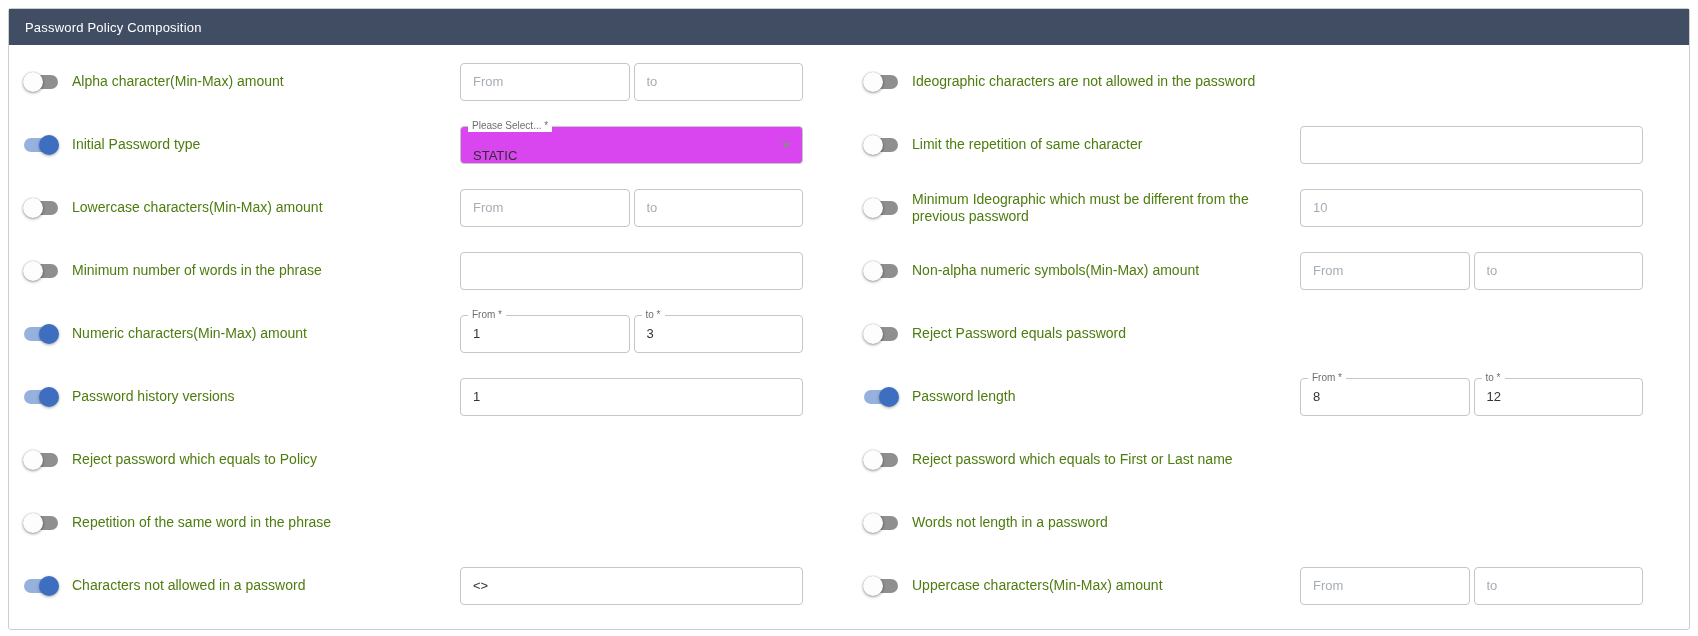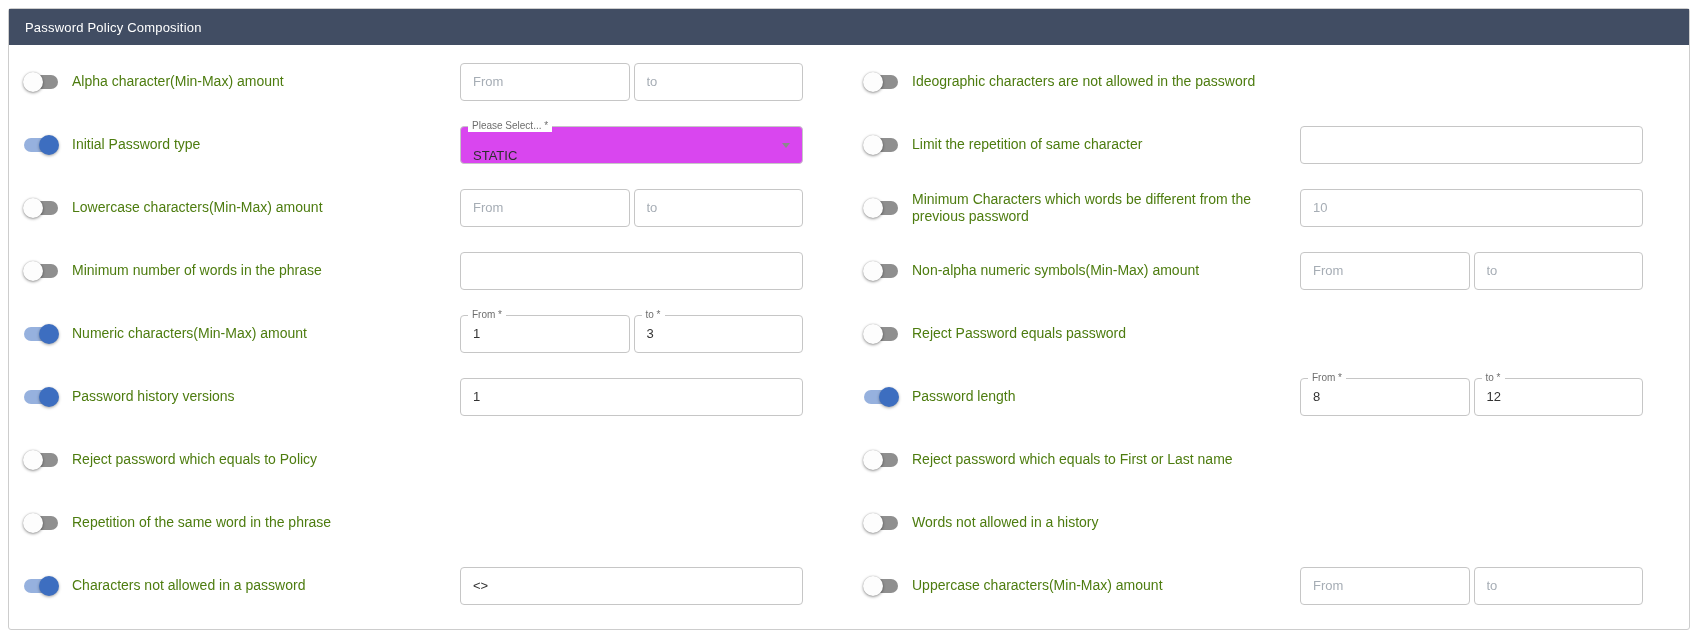--- a/index.html
+++ b/index.html
@@ -281,21 +281,21 @@
         <div class="field">
           <span class="input-wrap"><input class="text-input" value="" style=""></span>
         </div>
       </div>
 
       <div class="row">
         <div class="switch" data-state="off">
             <div class="track"></div>
             <div class="thumb"></div>
           </div>
-        <div class="row-label">Minimum Characters which words be different from the previous password</div>
+        <div class="row-label">Minimum Ideographic which must be different from the previous password</div>
         <div class="field">
           <span class="input-wrap"><input class="text-input" placeholder="10" style=""></span>
         </div>
       </div>
 
       <div class="row">
         <div class="switch" data-state="off">
             <div class="track"></div>
             <div class="thumb"></div>
           </div>
@@ -344,21 +344,21 @@
           </div>
         <div class="row-label">Reject password which equals to First or Last name</div>
         <div class="field"></div>
       </div>
 
       <div class="row">
         <div class="switch" data-state="off">
             <div class="track"></div>
             <div class="thumb"></div>
           </div>
-        <div class="row-label">Words not allowed in a history</div>
+        <div class="row-label">Words not length in a password</div>
         <div class="field"></div>
       </div>
 
       <div class="row">
         <div class="switch" data-state="off">
             <div class="track"></div>
             <div class="thumb"></div>
           </div>
         <div class="row-label">Uppercase characters(Min-Max) amount</div>
         <div class="field">

